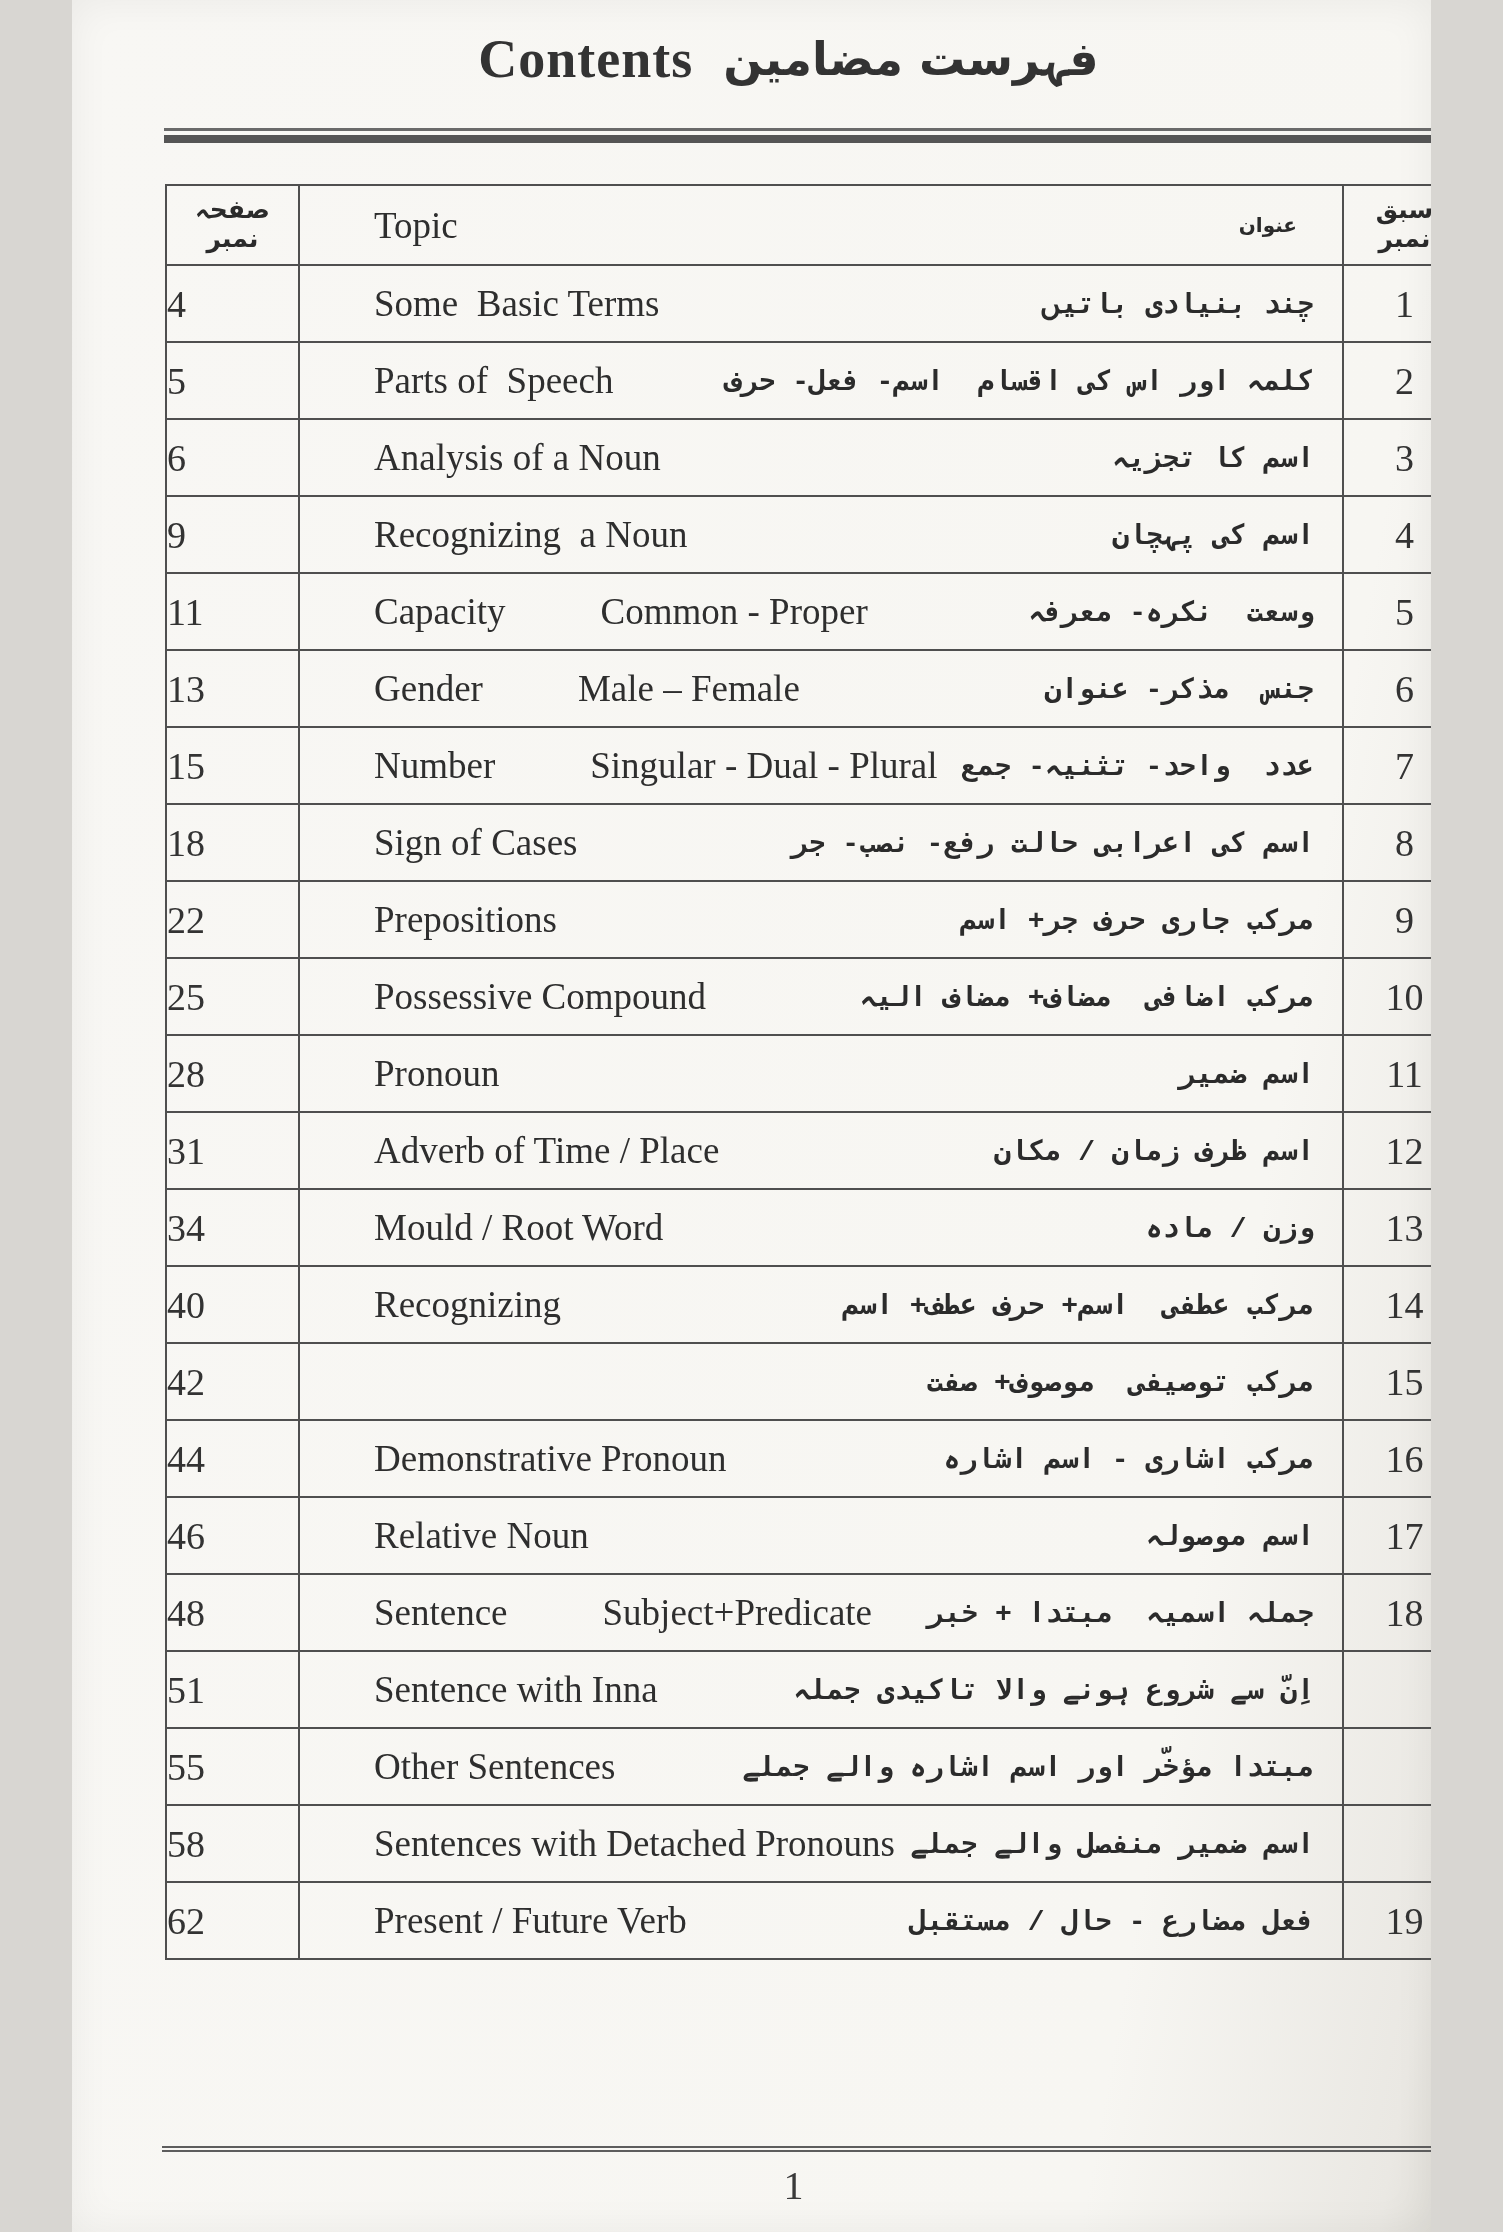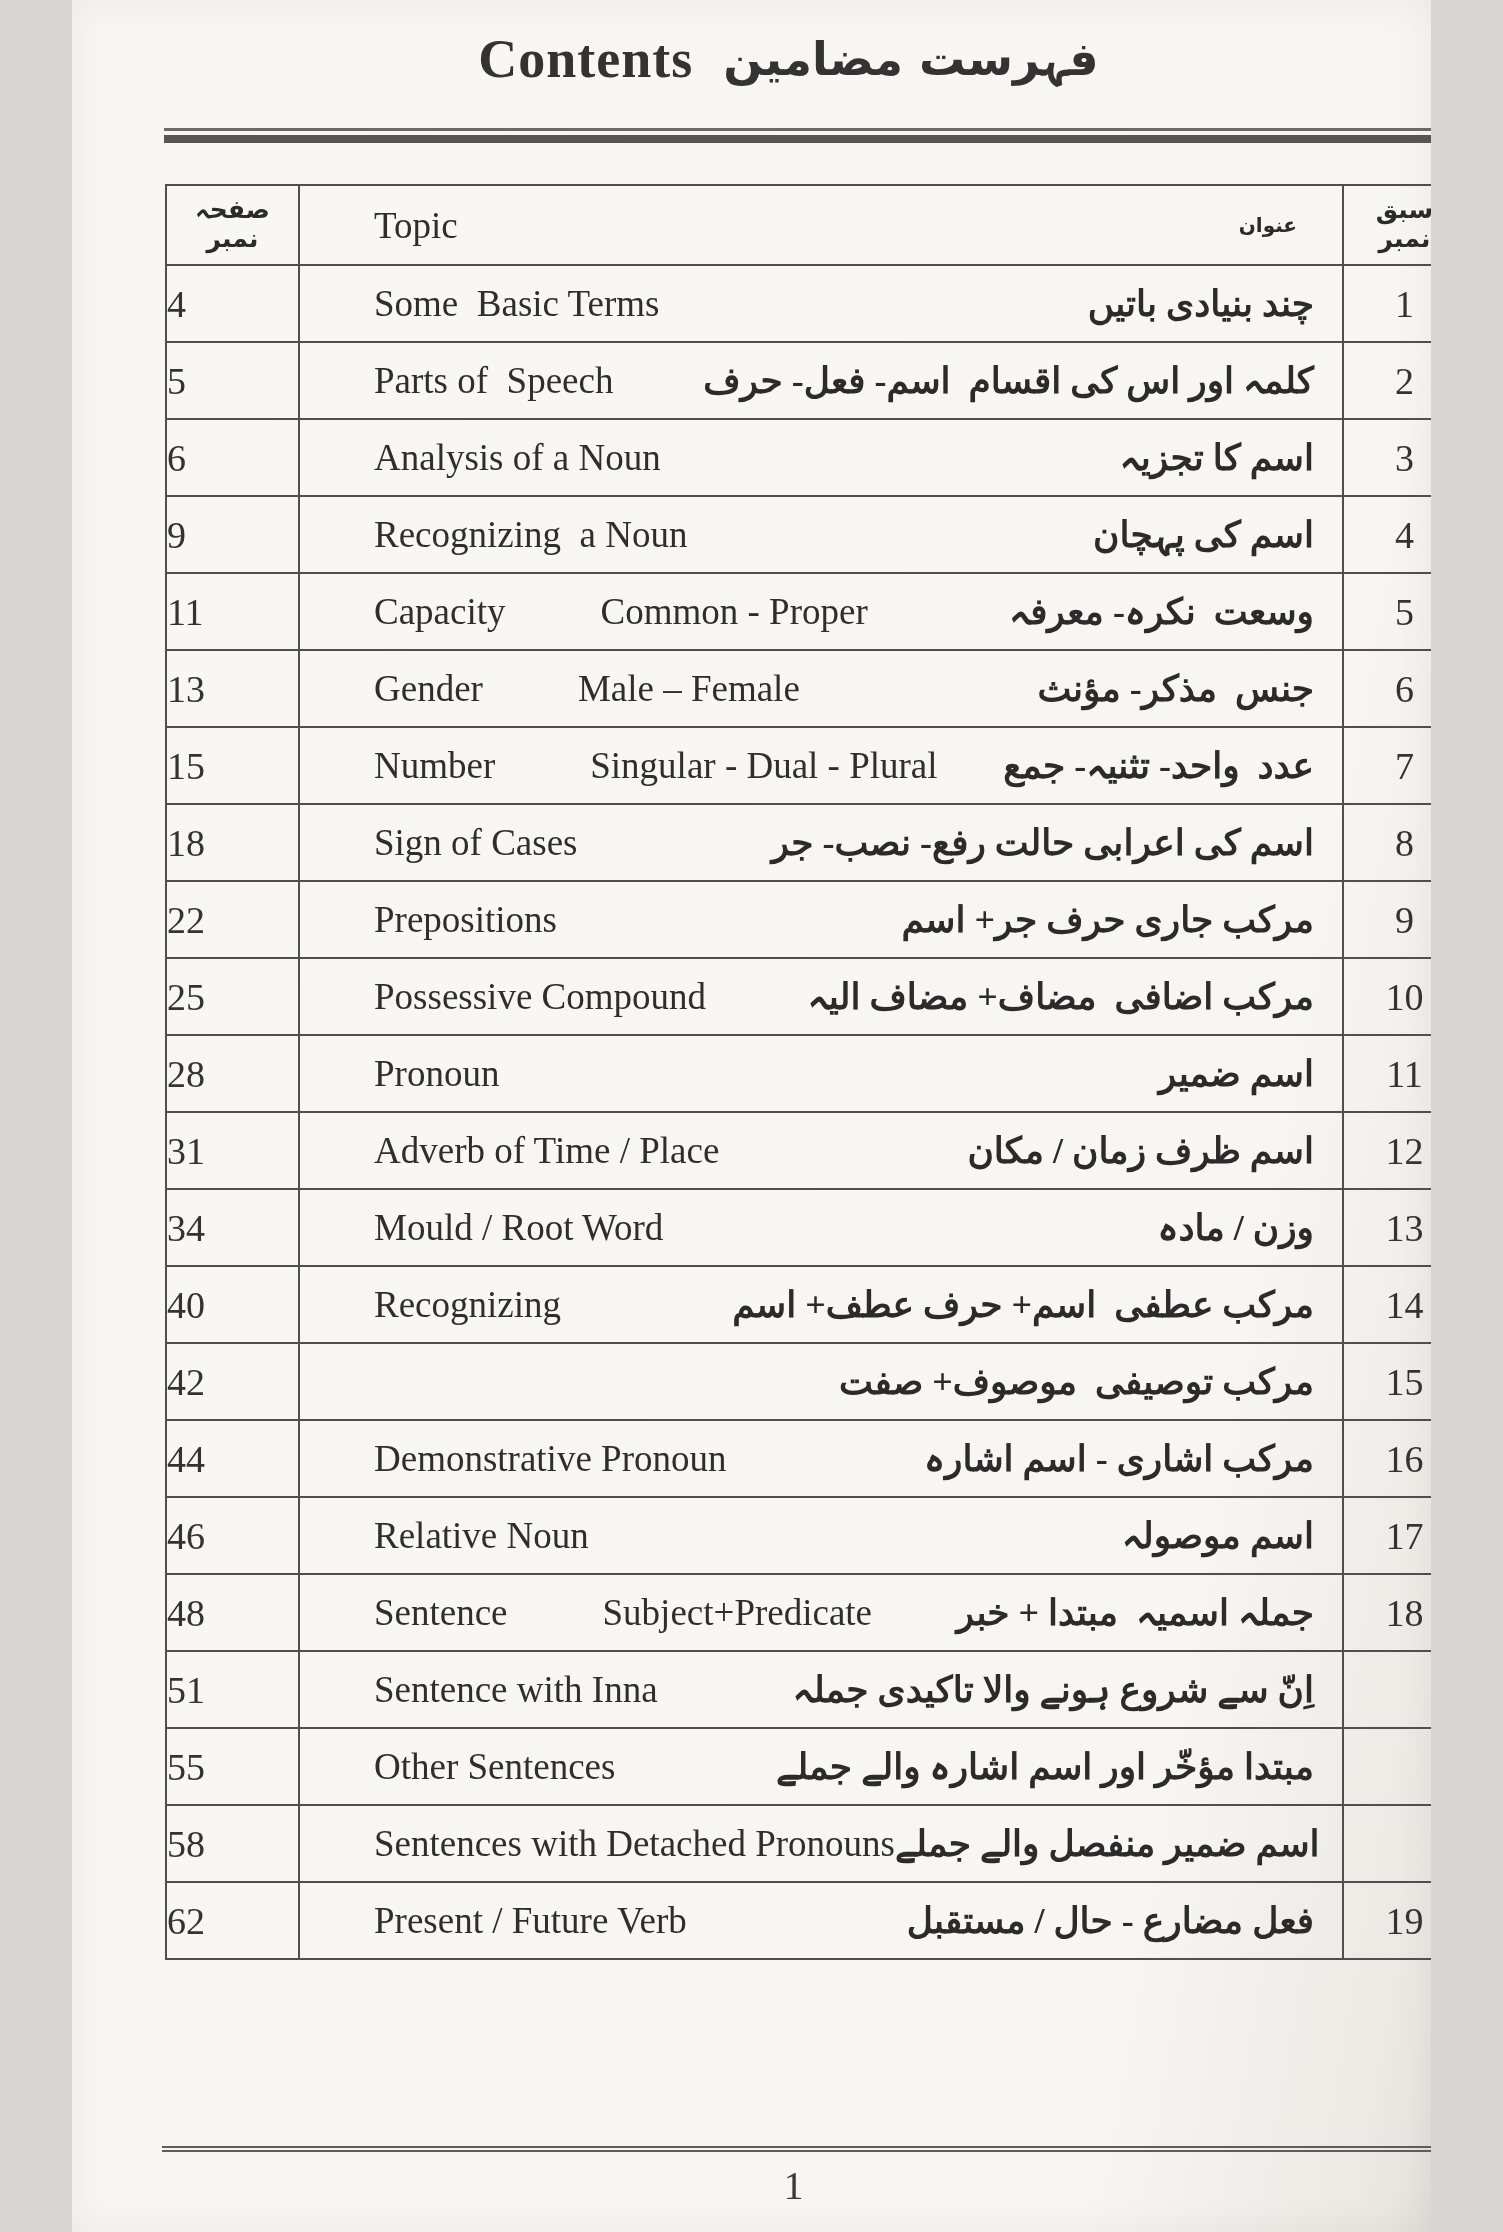--- a/index.html
+++ b/index.html
@@ -36,22 +36,22 @@
   .trow  { display:flex; height:77px; border-top:2px solid #4f4f4f; }
   .c1 { width:133px;  border-right:2px solid #4f4f4f; display:flex; align-items:center; justify-content:flex-start; }
   .c2 { flex:1; display:flex; align-items:center; overflow:hidden; }
   .c3 { width:123px; border-left:2px solid #4f4f4f; display:flex; align-items:center; justify-content:center; }
   .num { font-size:38px; color:#333; }
   .topic { padding-left:74px; font-size:37px; white-space:pre; }
   .topic-detail { margin-left:95px; font-size:37px; white-space:pre; }
   .topic-detail:empty { margin-left:0; }
   .urdu {
     margin-left:auto; padding-right:28px;
-    font-family:Liberation Serif, serif;
-    font-size:36px; font-weight:bold; color:#2b2b2b;
+    font-family:Liberation Mono, monospace;
+    font-size:28px; font-weight:bold; color:#2b2b2b;
     white-space:pre;
   }
   .head-ur {
     font-family:"DejaVu Sans", sans-serif;
     font-weight:bold; color:#2b2b2b;
   }
   .thead .c1 .head-ur { font-size:25px; text-align:center; line-height:1.15; padding:0 4px; }
   .thead .c3 .head-ur { font-size:25px; text-align:center; line-height:1.15; padding:0 4px; }
   .thead .topic { font-weight:normal; font-size:37px; }
   .thead .urdu  { font-size:20px; padding-right:45px; }
@@ -143,21 +143,21 @@
       <span class="urdu" dir="rtl">وسعت  نکرہ- معرفہ</span>
     </div>
     <div class="c3 num">5</div>
   </div>
 
   <div class="trow">
     <div class="c1 num">13</div>
     <div class="c2">
       <span class="topic">Gender</span>
       <span class="topic-detail">Male – Female</span>
-      <span class="urdu" dir="rtl">جنس  مذکر- مؤنث</span>
+      <span class="urdu" dir="rtl">جنس  مذکر- عنوان</span>
     </div>
     <div class="c3 num">6</div>
   </div>
 
   <div class="trow">
     <div class="c1 num">15</div>
     <div class="c2">
       <span class="topic">Number</span>
       <span class="topic-detail">Singular - Dual - Plural</span>
       <span class="urdu" dir="rtl">عدد  واحد- تثنیہ- جمع</span>

